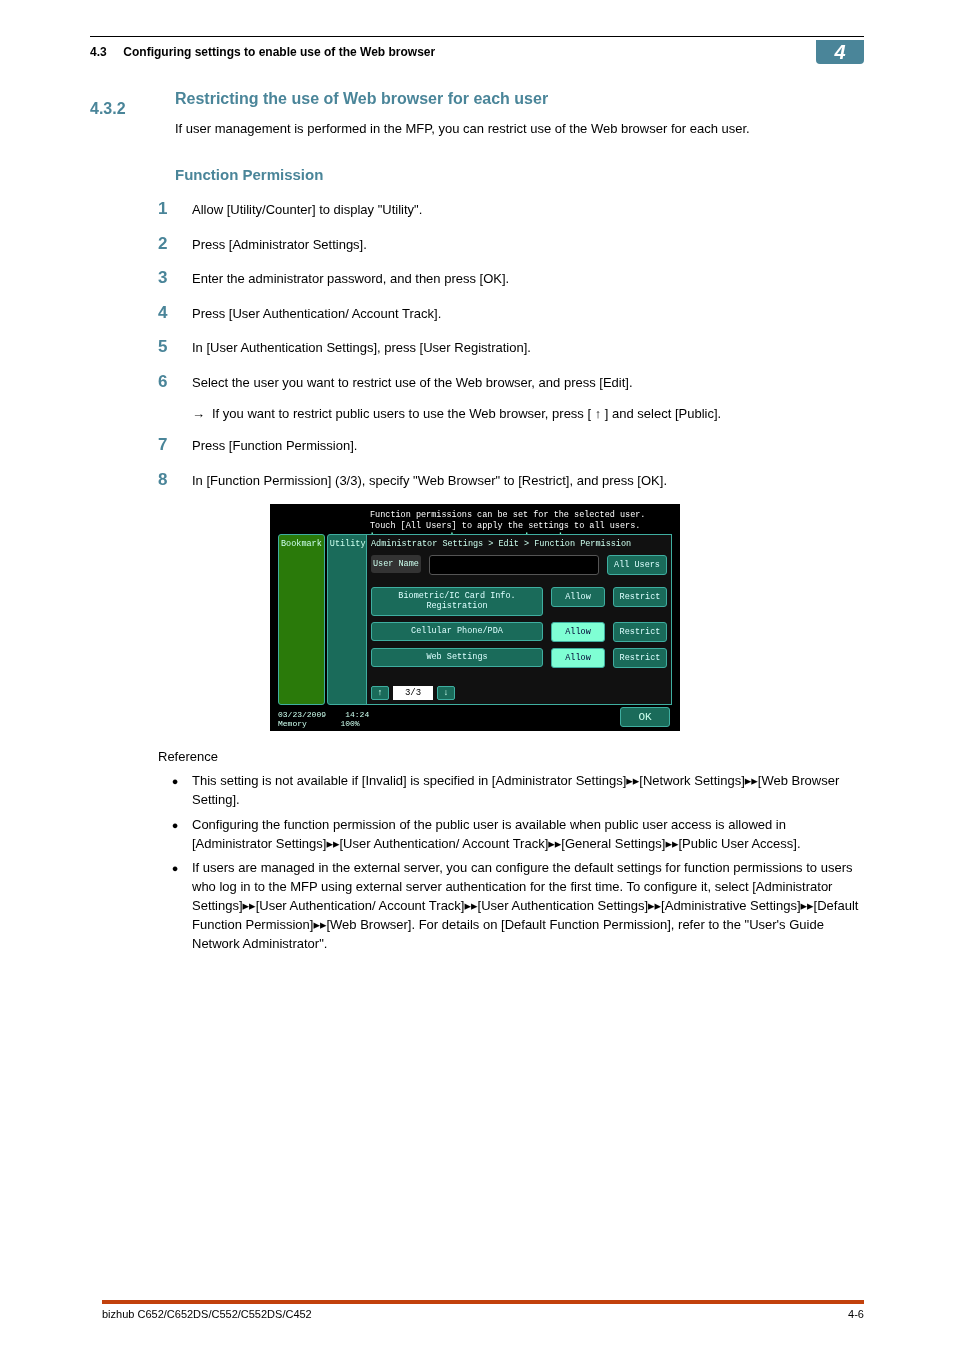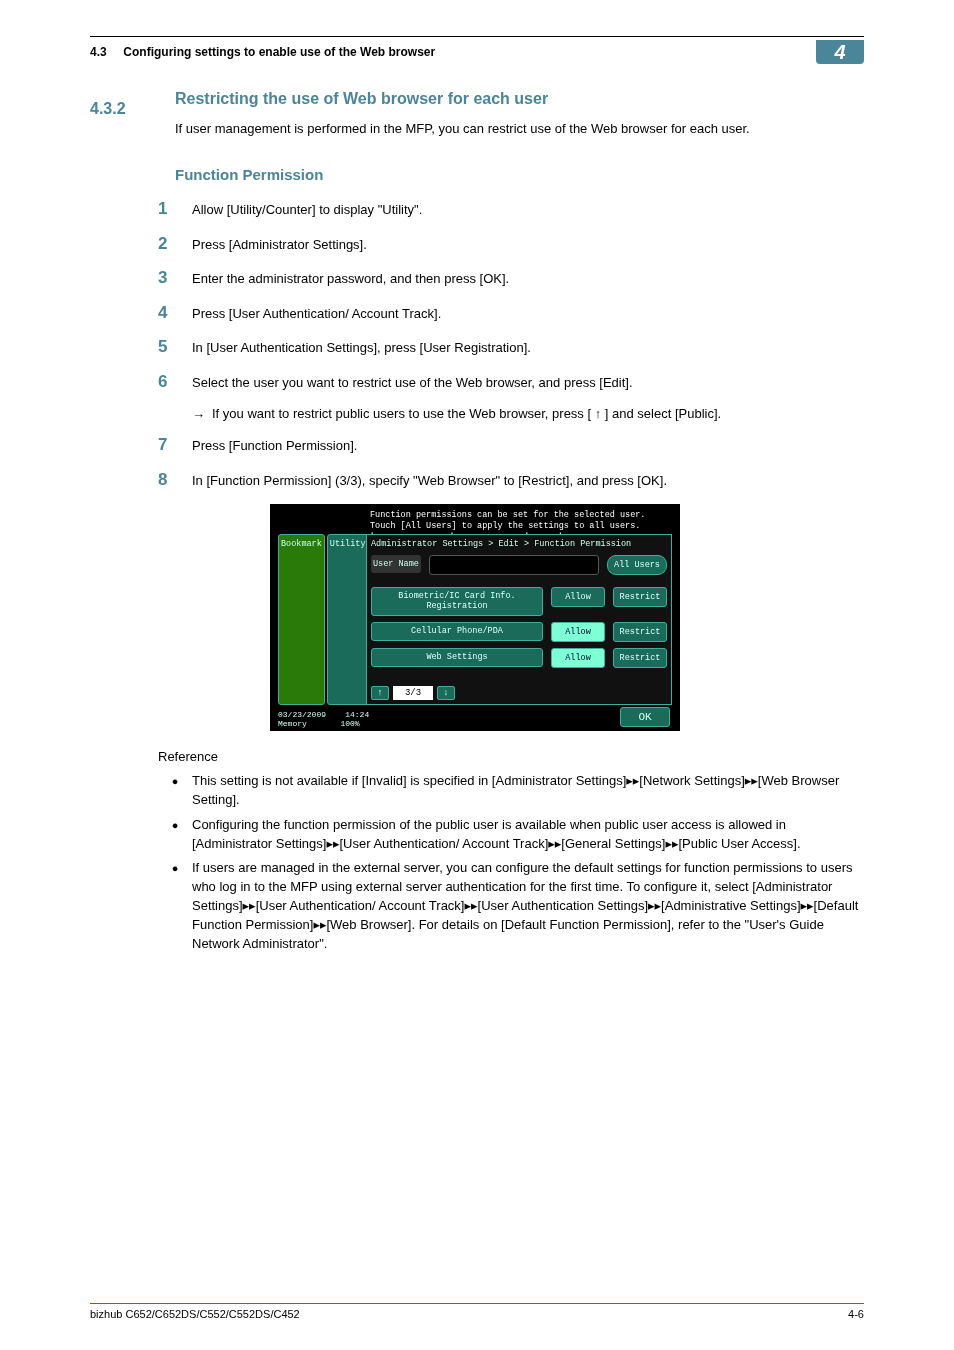--- a/index.html
+++ b/index.html
@@ -32,38 +32,38 @@
   .ss-btn { background: #1a6b5a; color: #cfe; border: 1px solid #3faea0; border-radius: 3px; text-align: center; padding: 4px 2px; font-size: 8.5px; line-height: 1.2; }
   .ss-btn.orange { background: #2a7a0a; color:#cfe; }
   .ss-btn.sel { background: #0a4a3a; color:#7fffd4; }
   .ss-btn.active { background: #7fffd4; color: #003; }
   .ss-main { flex: 1; background: #111; border: 1px solid #3faea0; position: relative; padding: 4px; }
   .ss-crumb { color: #cfe; font-size: 8.5px; margin-bottom: 6px; }
   .ss-row { display: flex; gap: 8px; margin-bottom: 6px; align-items: flex-start; }
   .ss-cell { background: #1a6b5a; border: 1px solid #3faea0; border-radius: 3px; text-align: center; padding: 4px 2px; font-size: 8.5px; }
   .ss-cell.label { flex: 0 0 50px; background: #333; border: none; color: #cfe; text-align: left; }
   .ss-cell.val { flex: 1; background: #000; border: 1px solid #555; }
-  .ss-cell.allusers { flex: 0 0 60px; border-radius: 9px; }
+  .ss-cell.allusers { flex: 0 0 60px; }
   .ss-cell.wide { flex: 1.3; line-height:1.1; }
   .ss-cell.allow { flex: 0 0 54px; }
   .ss-cell.allow.sel { background: #7fffd4; color: #003; }
   .ss-pager { display: flex; gap: 4px; align-items: center; margin-top: 18px; }
   .ss-pgbtn { background: #1a6b5a; border: 1px solid #3faea0; width: 18px; height: 14px; text-align: center; font-size: 9px; line-height: 13px; color:#cfe; border-radius:2px; }
   .ss-pgnum { background: #fff; color: #000; width: 40px; text-align: center; font-size: 9px; line-height: 14px; }
   .ss-foot { display: flex; justify-content: space-between; align-items: center; padding: 3px 8px; color: #cfe; font-size: 8px; }
   .ss-ok { background: #1a6b5a; border: 1px solid #3faea0; width: 50px; text-align: center; padding: 3px; font-size: 11px; color:#cfe; border-radius:3px; position:absolute; right:10px; bottom:4px; }
   .ss-chev { color:#7fffd4; font-size:9px; text-align:center; line-height:1; margin:-2px 0; }
 
   .ref-title { margin-left: 68px; margin-bottom: 8px; font-size: 13px; }
   .ref-list { margin-left: 68px; }
   .ref-item { display: flex; margin-bottom: 6px; line-height: 1.45; }
   .ref-item .bullet { width: 34px; flex-shrink: 0; text-align: center; font-size: 11px; padding-top:2px; }
   .ref-item .txt { flex: 1; }
 
-  .footer { position: absolute; bottom: 30px; left: 90px; right: 90px; display: flex; justify-content: space-between; font-size: 11px; border-top: 1px solid #c2410c; padding-top: 4px; }
+  .footer { position: absolute; bottom: 30px; left: 102px; right: 90px; display: flex; justify-content: space-between; font-size: 11px; border-top: 4px solid #c2410c; padding-top: 4px; }
 </style>
 </head>
 <body>
 
 <div class="header-line"></div>
 <div class="header-bar">
   <div class="header-left">
     <span>4.3</span>&nbsp;&nbsp;&nbsp;&nbsp;
     <span>Configuring settings to enable use of the Web browser</span>
   </div>

